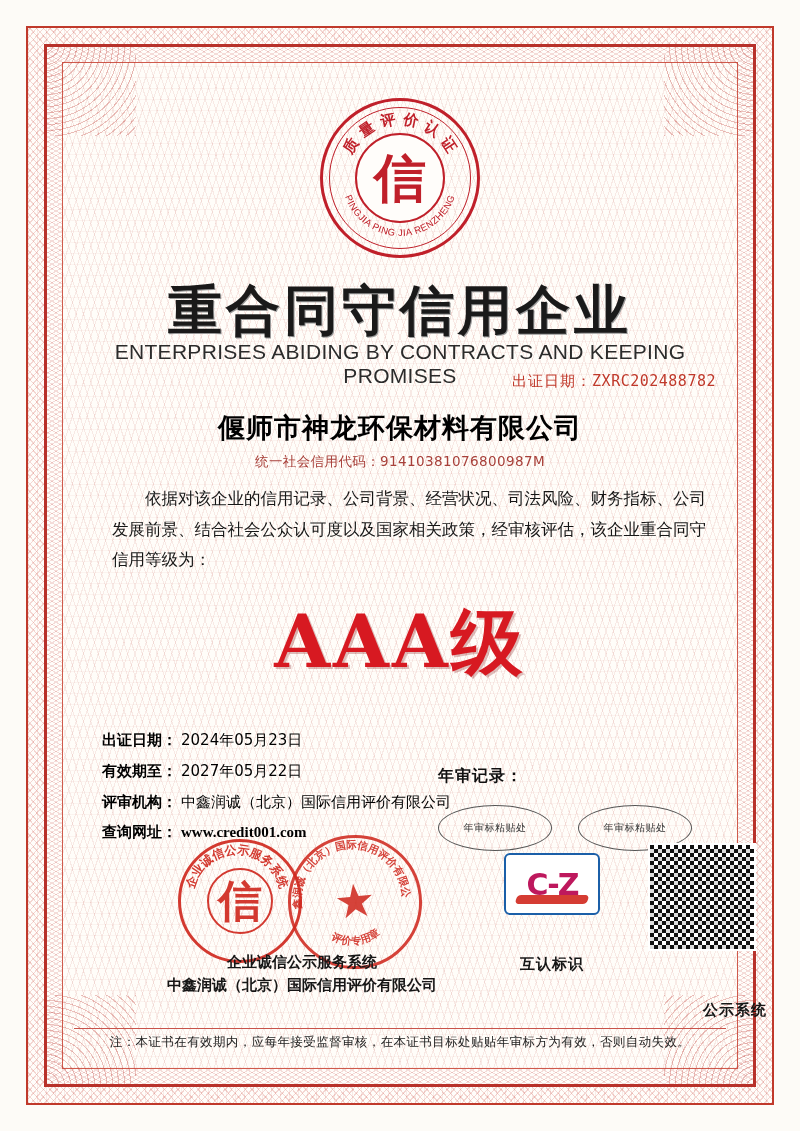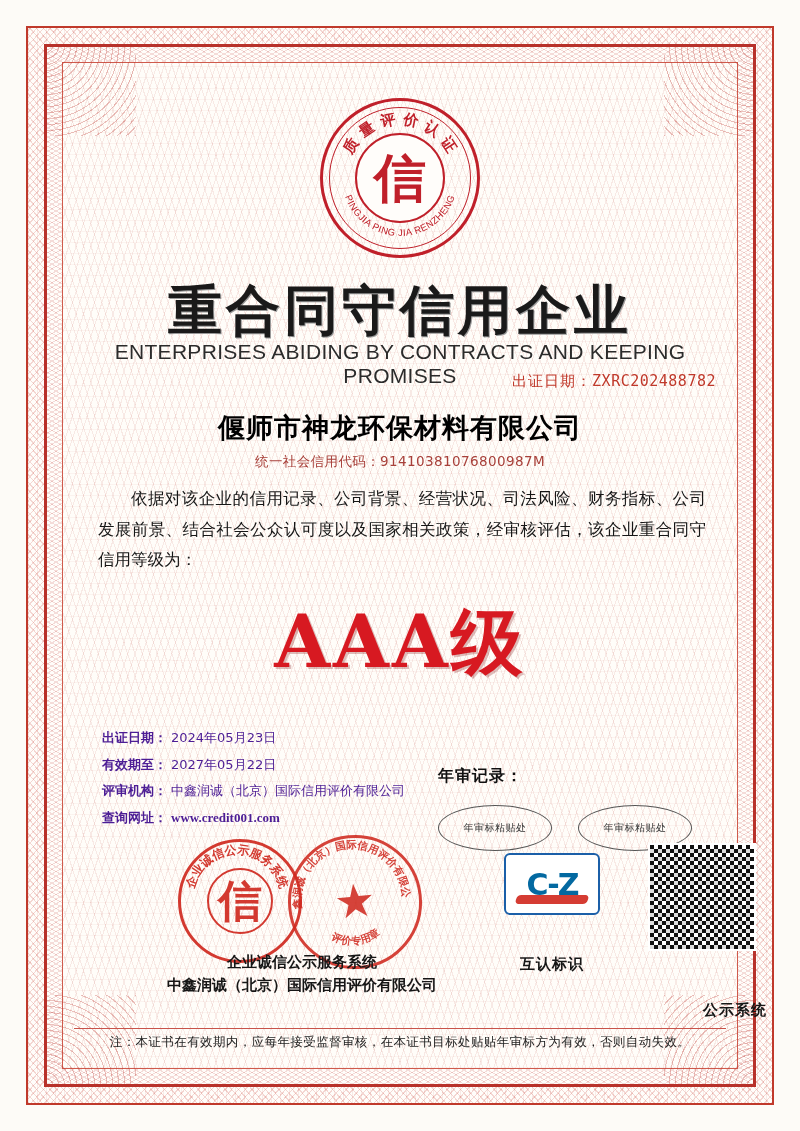--- a/index.html
+++ b/index.html
@@ -186,21 +186,21 @@
     font-size: 13.5px;
     color: #a8403a;
     letter-spacing: 0.4px;
     font-family: "DejaVu Sans", "Liberation Sans", sans-serif;
   }
 
   
   .body-text {
     position: absolute;
     top: 414px;
-    left: 28px;
+    left: 42px;
     right: 24px;
     font-size: 16.5px;
     line-height: 1.85;
     color: #161616;
     text-align: justify;
     text-indent: 33px;
     font-family: "DejaVu Sans", "Liberation Sans", sans-serif;
   }
 
   
@@ -215,22 +215,22 @@
     letter-spacing: 3px;
     font-family: "DejaVu Serif", serif;
     text-shadow: 2px 2px 0 rgba(120,0,0,0.25);
   }
 
   
   .details {
     position: absolute;
     top: 655px;
     left: 32px;
-    font-size: 13px;
-    color: #4c1d95;
+    font-size: 15px;
+    color: #000000;
     line-height: 2.05;
     font-family: "DejaVu Sans", "Liberation Sans", sans-serif;
   }
   .details .row .lbl { font-weight: bold; }
   .details .row .val { margin-left: 4px; }
   .details .row.mono .val { font-family: "Liberation Serif", serif; font-weight: bold; }
 
   
   .annual {
     position: absolute;
@@ -342,21 +342,21 @@
     margin: 0 auto;
     border: 2px solid #1b5fa8;
     border-radius: 6px;
     position: relative;
     background: #fff;
     display: flex;
     align-items: center;
     justify-content: center;
   }
   .mutual .logo-box .c-mark {
-    color: #0369a1;
+    color: #be185d;
     font-size: 30px;
     font-weight: bold;
     font-family: "DejaVu Sans", sans-serif;
     letter-spacing: -2px;
   }
   .mutual .logo-box .swoosh {
     position: absolute;
     left: 10px; right: 10px; bottom: 9px;
     height: 9px;
     background: #d0271d;

